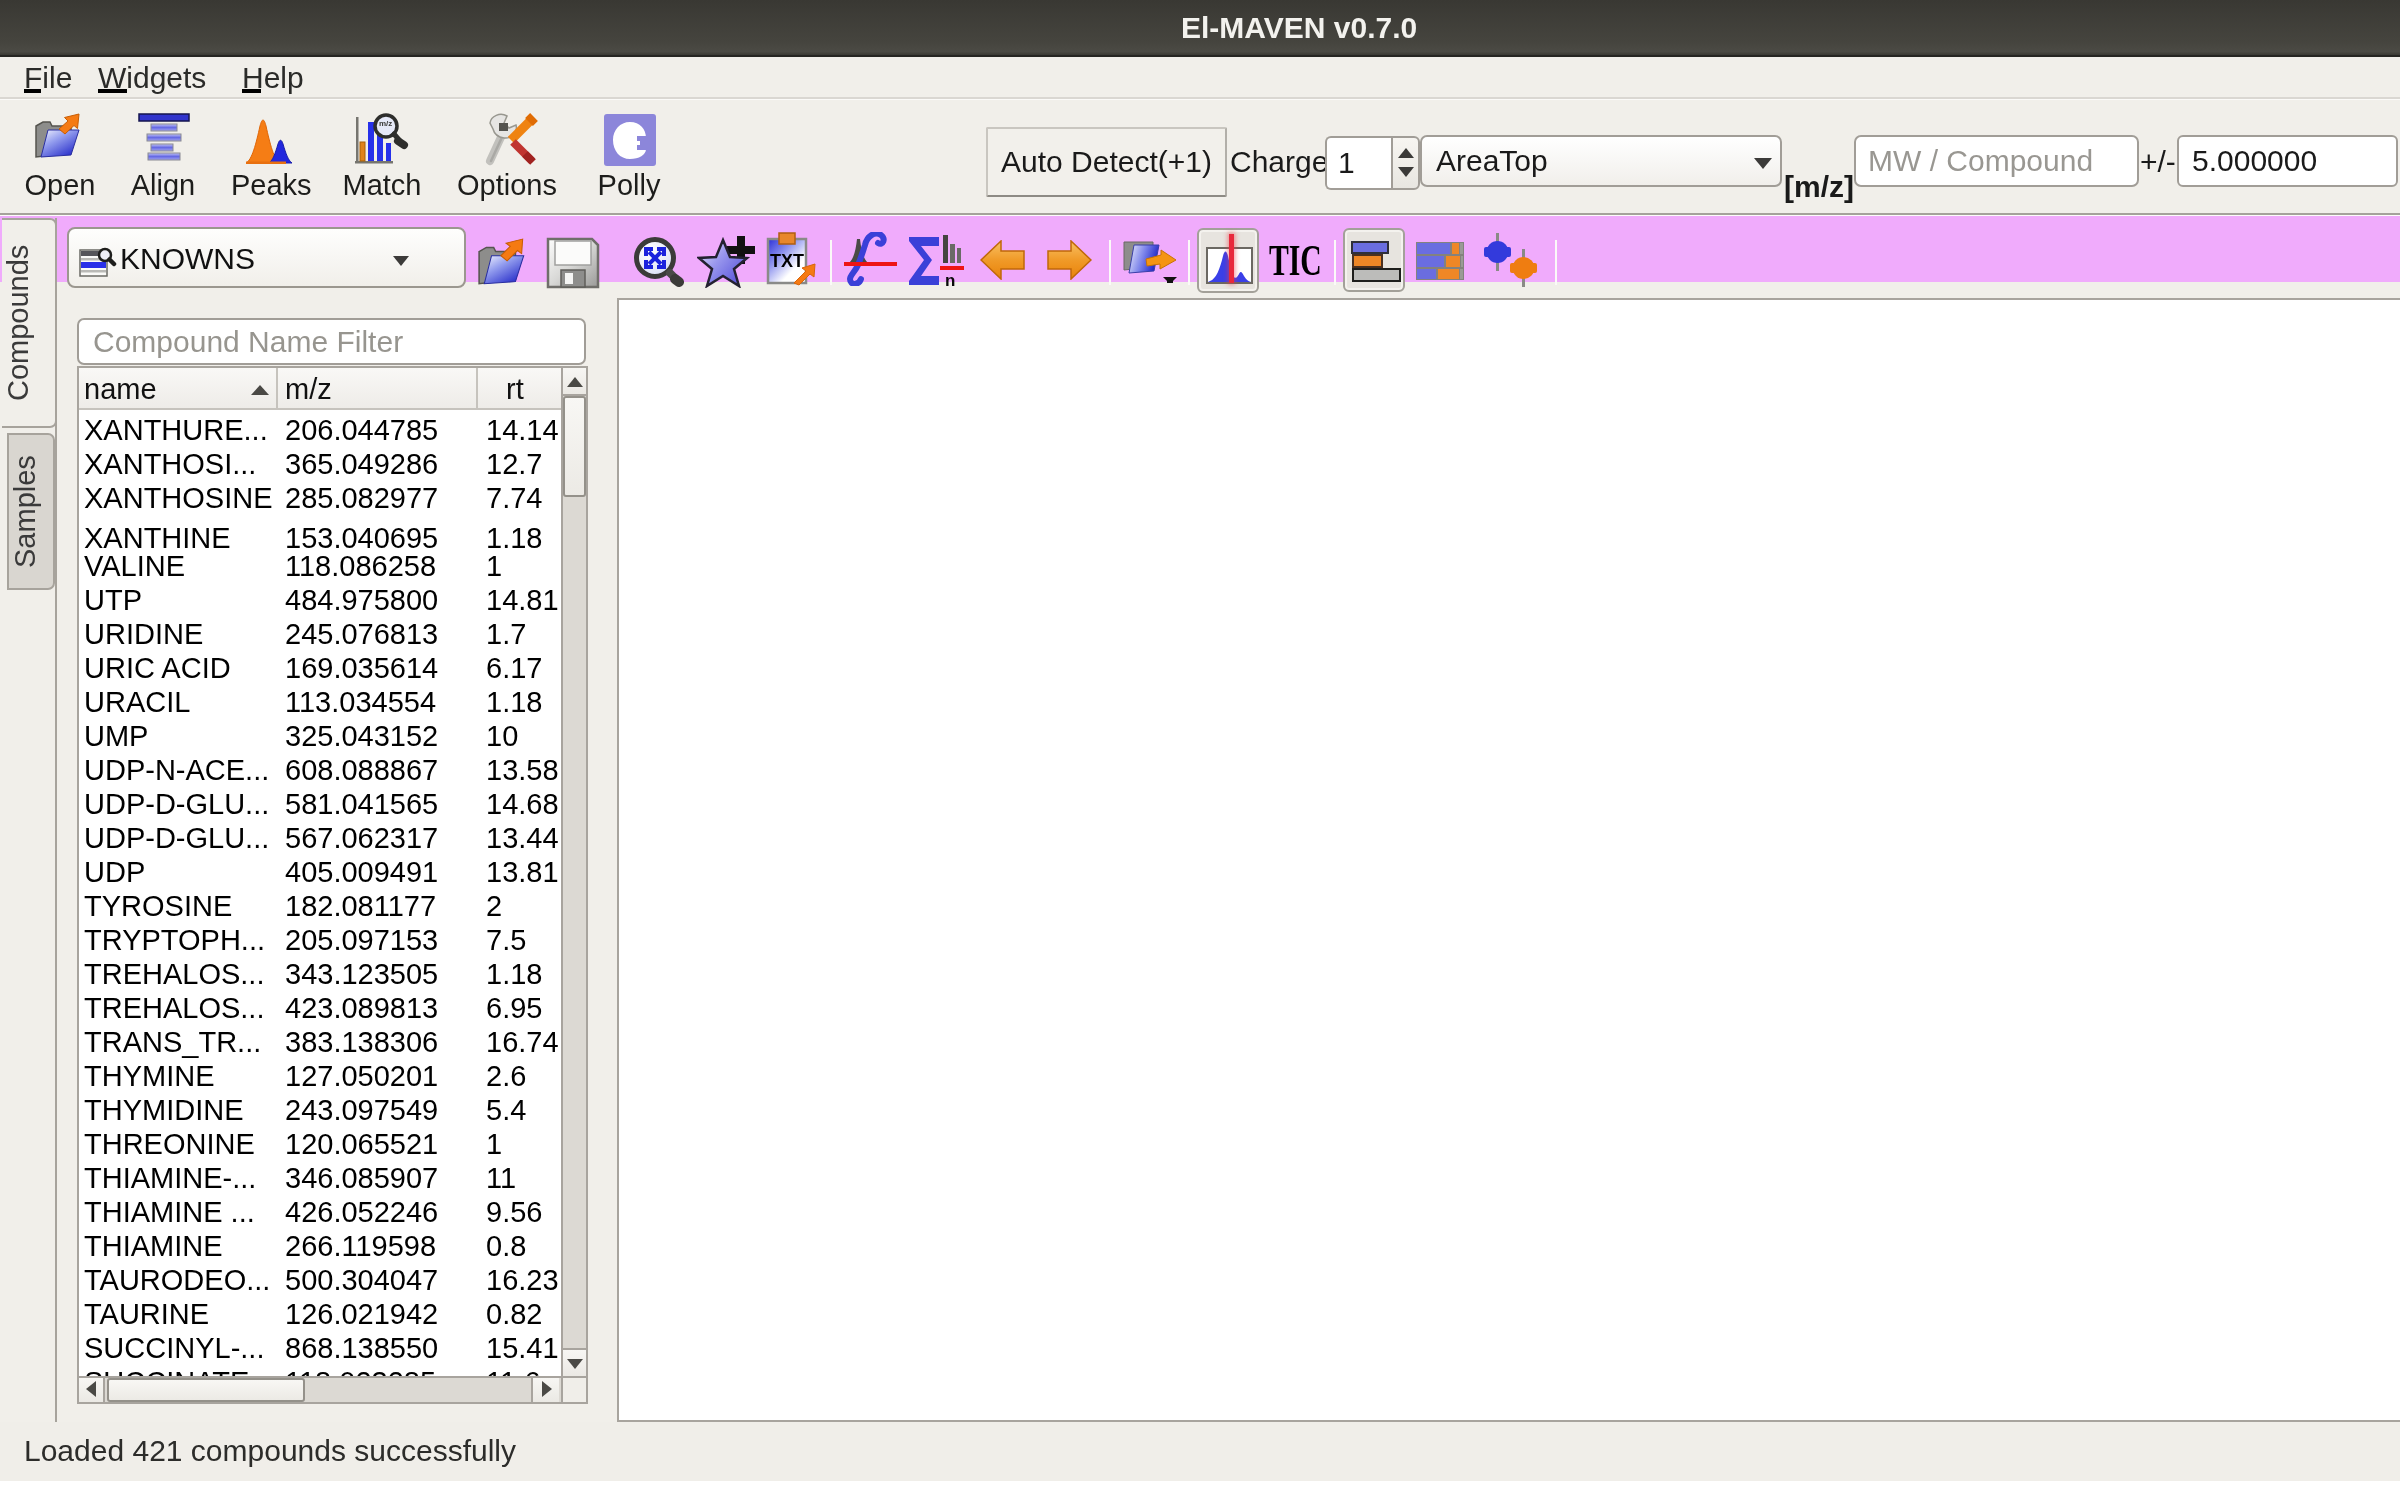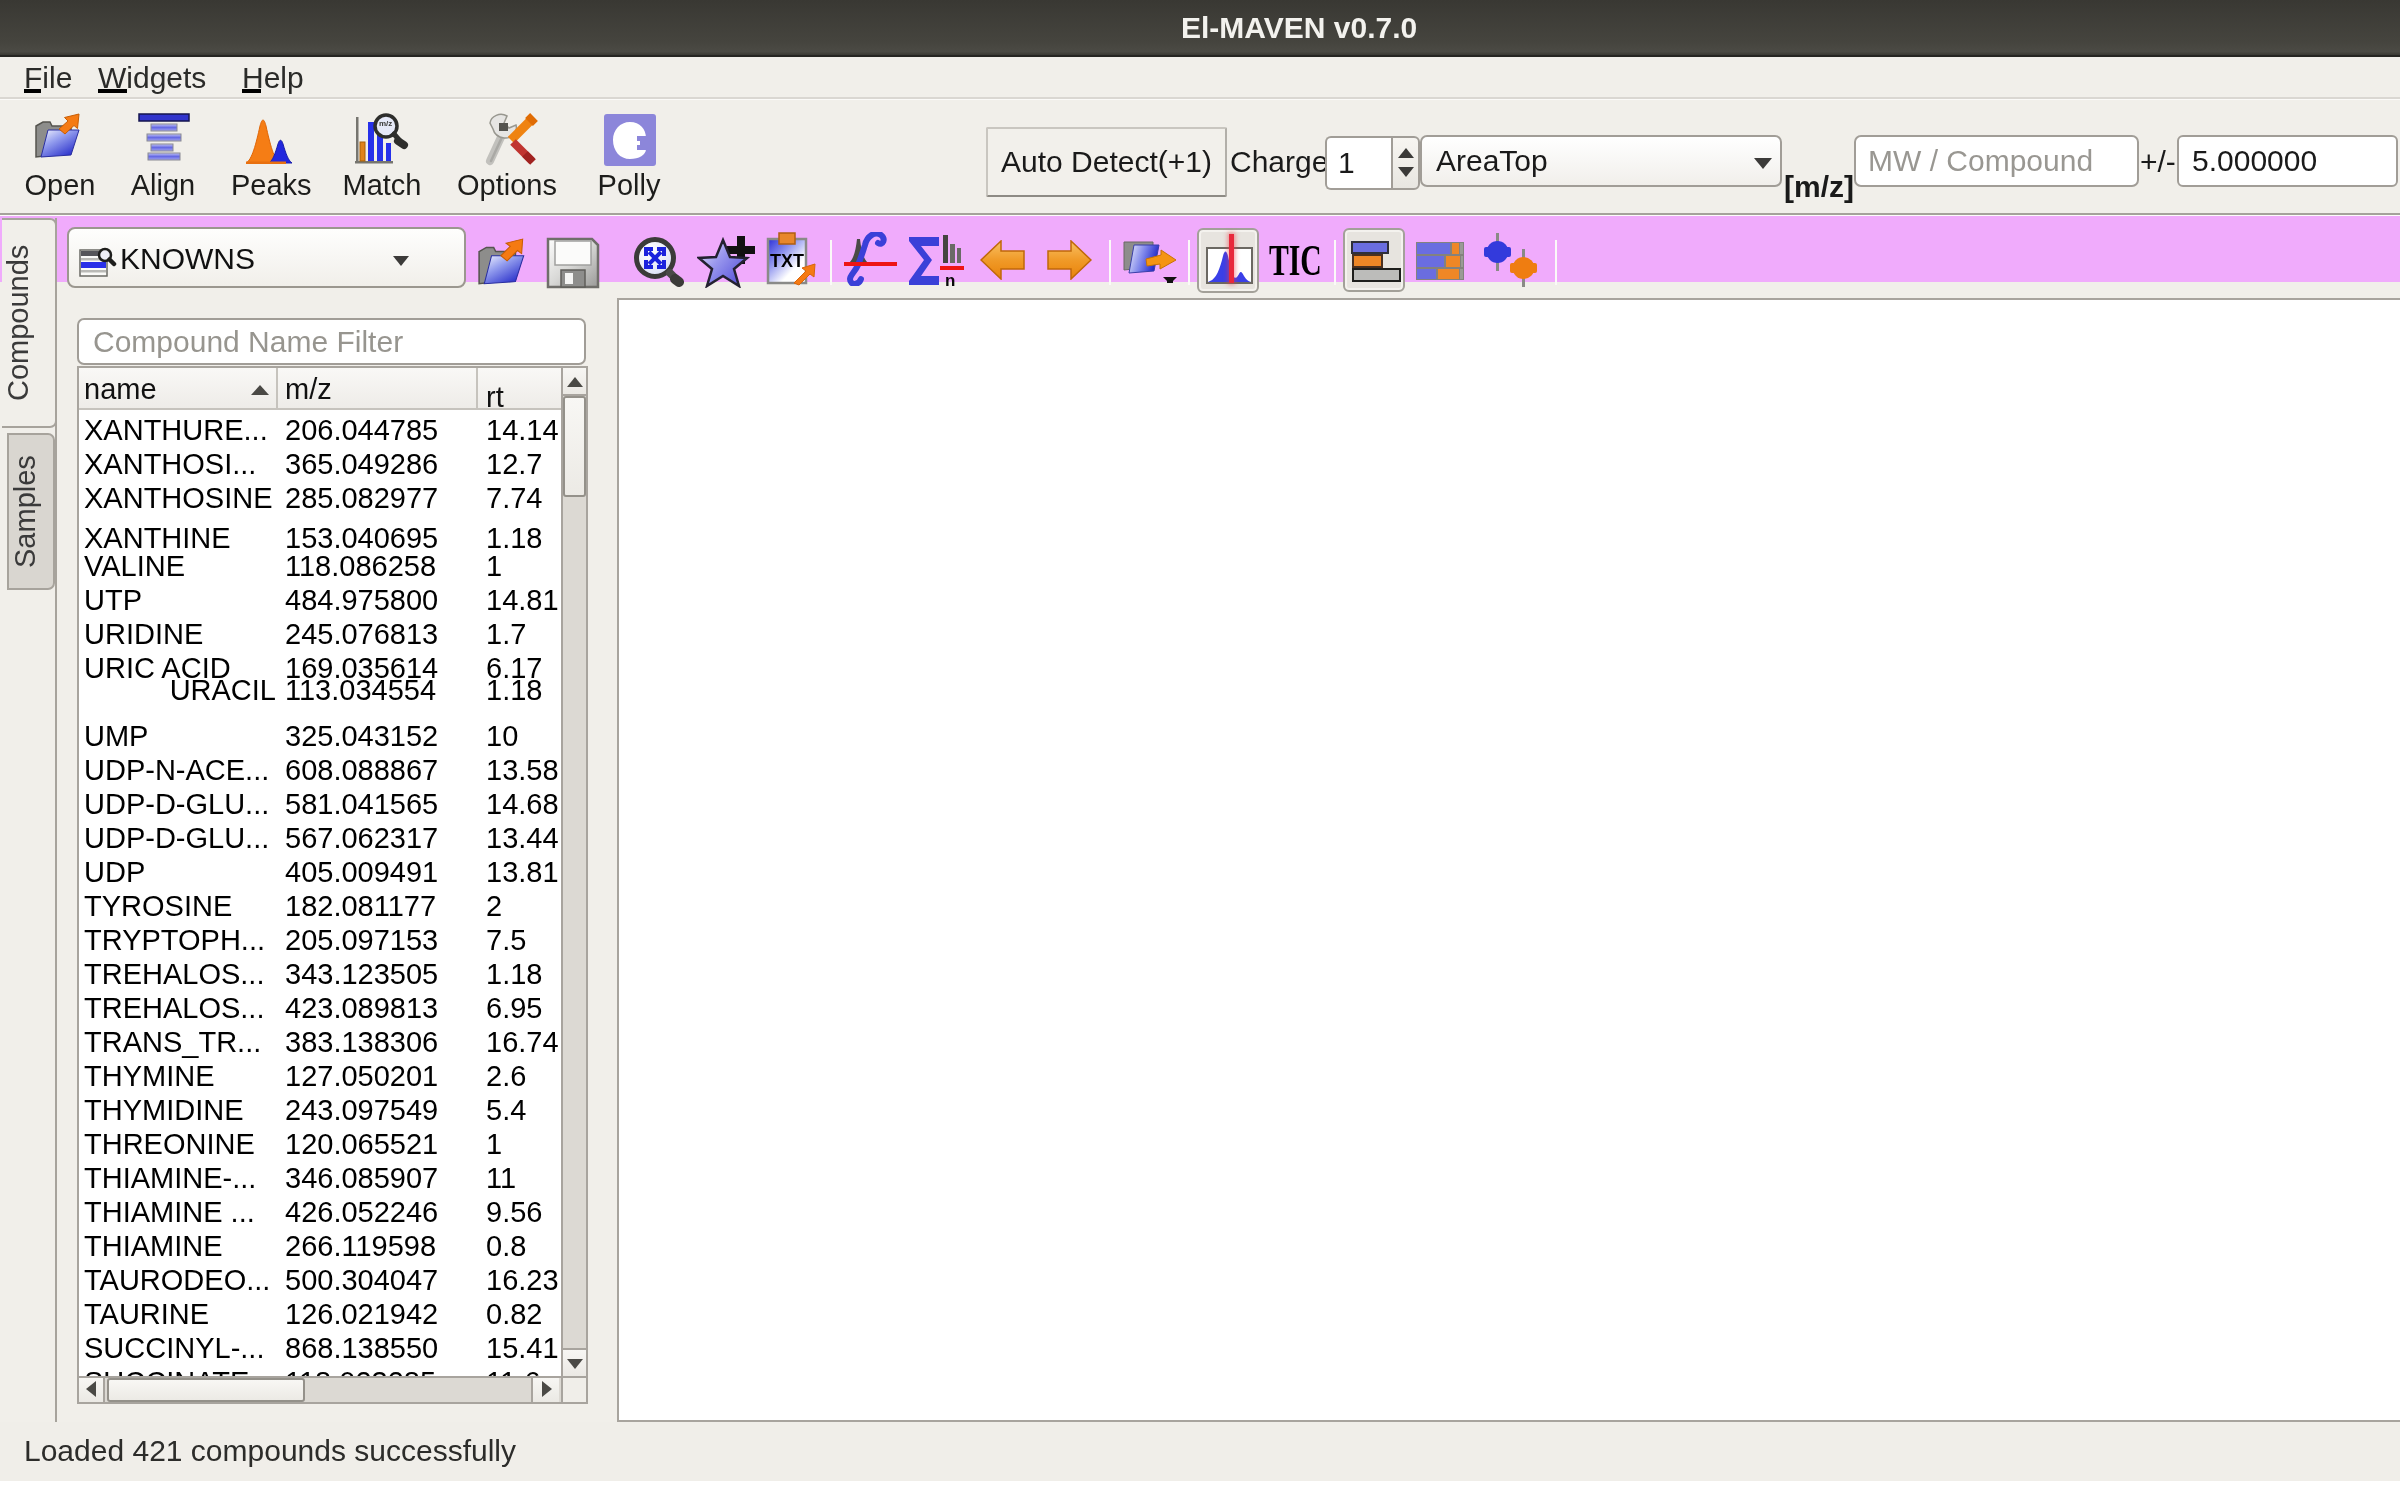--- a/index.html
+++ b/index.html
@@ -339,21 +339,21 @@
 
   </div>
   <div class="abs" id="tabline"></div>
   <div class="abs vtab" id="tab1">Compounds</div>
   <div class="abs vtab" id="tab2">Samples</div>
   <div class="abs" id="filter">Compound Name Filter</div>
   <div class="abs" id="table">
     <div id="thead">
       <div class="hcell" style="left:5px;line-height:42px;">name</div>
       <div class="hcell" style="left:206px;line-height:42px;">m/z</div>
-      <div class="hcell" style="left:407px;line-height:42px;margin-top:8px;">rt</div>
+      <div class="hcell" style="left:427px;line-height:42px;">rt</div>
       <div class="hsep" style="left:197px;"></div>
       <div class="hsep" style="left:397px;"></div>
       <div class="arrow" style="left:172px;top:17px;border-left:9px solid transparent;border-right:9px solid transparent;border-bottom:10px solid #4a4945;"></div>
     </div>
     <div id="rows">
         <div class="row" style="top:0px;">
           <span class="c1">XANTHURE...</span>
           <span class="c2">206.044785</span>
           <span class="c3">14.14</span>
         </div>
@@ -385,21 +385,21 @@
 <div class="row" style="top:204px;">
           <span class="c1">URIDINE</span>
           <span class="c2">245.076813</span>
           <span class="c3">1.7</span>
         </div>
 <div class="row" style="top:238px;">
           <span class="c1">URIC ACID</span>
           <span class="c2">169.035614</span>
           <span class="c3">6.17</span>
         </div>
-<div class="row" style="top:260px;text-align:right;">
+<div class="row" style="top:272px;">
           <span class="c1">URACIL</span>
           <span class="c2">113.034554</span>
           <span class="c3">1.18</span>
         </div>
 <div class="row" style="top:306px;">
           <span class="c1">UMP</span>
           <span class="c2">325.043152</span>
           <span class="c3">10</span>
         </div>
 <div class="row" style="top:340px;">

